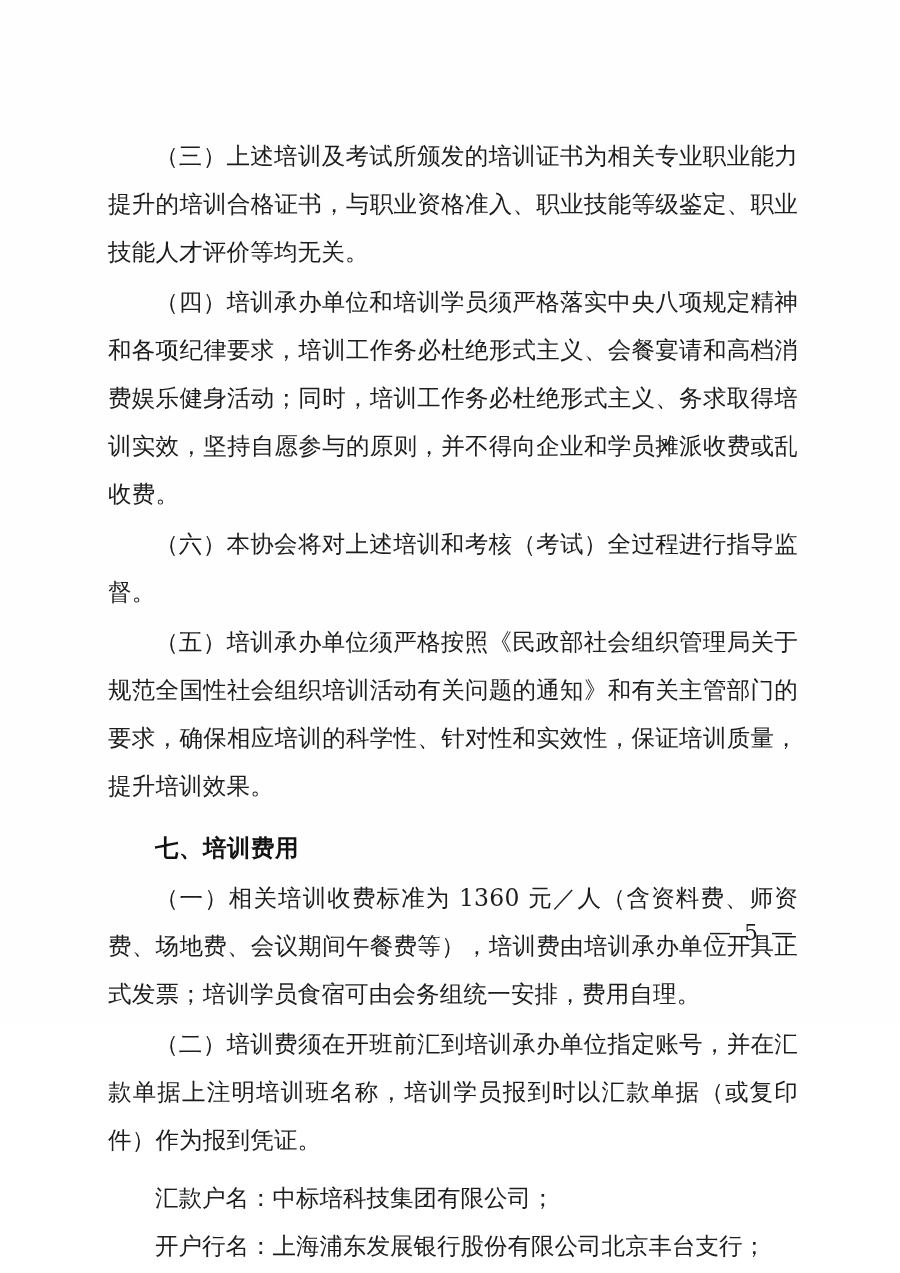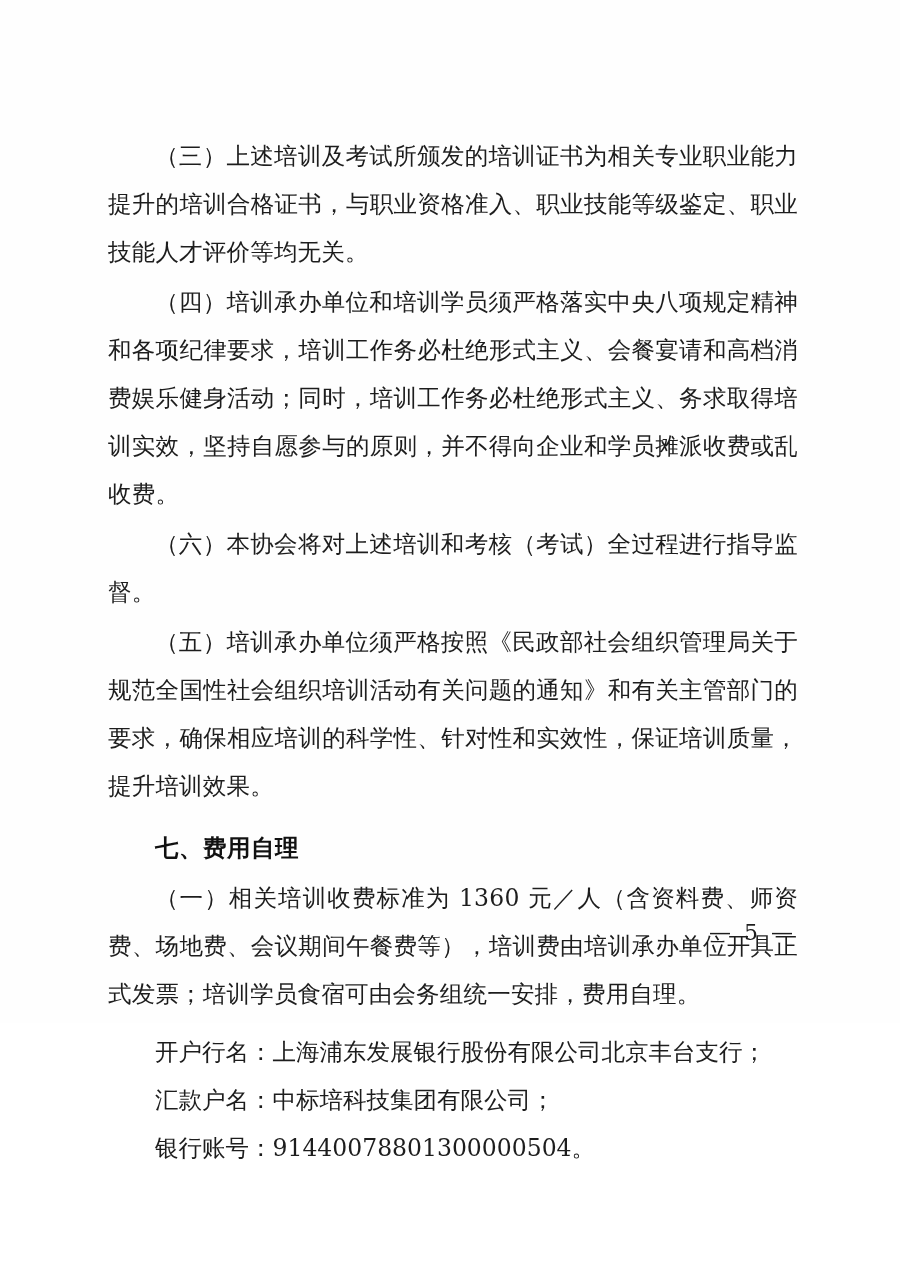--- a/index.html
+++ b/index.html
@@ -77,27 +77,28 @@
   <div class="content">
 
     <p class="para indent">（三）上述培训及考试所颁发的培训证书为相关专业职业能力提升的培训合格证书，与职业资格准入、职业技能等级鉴定、职业技能人才评价等均无关。</p>
 
     <p class="para indent">（四）培训承办单位和培训学员须严格落实中央八项规定精神和各项纪律要求，培训工作务必杜绝形式主义、会餐宴请和高档消费娱乐健身活动；同时，培训工作务必杜绝形式主义、务求取得培训实效，坚持自愿参与的原则，并不得向企业和学员摊派收费或乱收费。</p>
 
     <p class="para indent">（六）本协会将对上述培训和考核（考试）全过程进行指导监督。</p>
 
     <p class="para indent">（五）培训承办单位须严格按照《民政部社会组织管理局关于规范全国性社会组织培训活动有关问题的通知》和有关主管部门的要求，确保相应培训的科学性、针对性和实效性，保证培训质量，提升培训效果。</p>
 
-    <h2 class="heading">七、费用自理</h2>
+    <h2 class="heading">七、培训费用</h2>
 
     <p class="para indent">（一）相关培训收费标准为 1360 元／人（含资料费、师资费、场地费、会议期间午餐费等），培训费由培训承办单位开具正式发票；培训学员食宿可由会务组统一安排，费用自理。</p>
 
+    <p class="para indent">（二）培训费须在开班前汇到培训承办单位指定账号，并在汇款单据上注明培训班名称，培训学员报到时以汇款单据（或复印件）作为报到凭证。</p>
 
     <div class="spacer-small"></div>
 
+    <p class="bank-line">汇款户名：中标培科技集团有限公司；</p>
     <p class="bank-line">开户行名：上海浦东发展银行股份有限公司北京丰台支行；</p>
-    <p class="bank-line">汇款户名：中标培科技集团有限公司；</p>
     <p class="bank-line">银行账号：91440078801300000504。</p>
 
   </div>
 
   <div class="footer">— 5 —</div>
 </div>
 
 </body></html>

